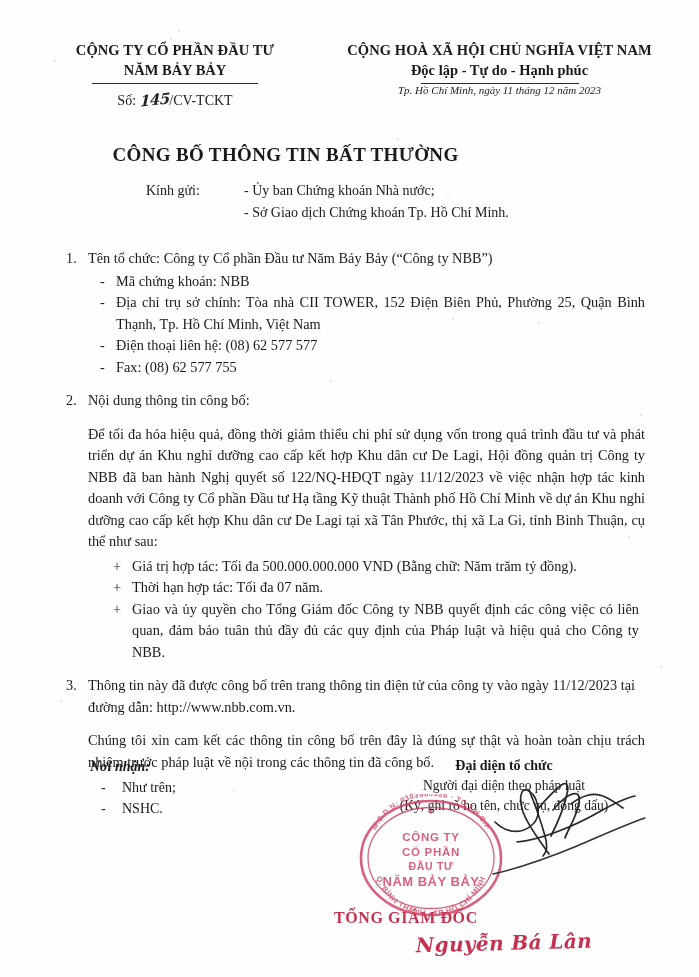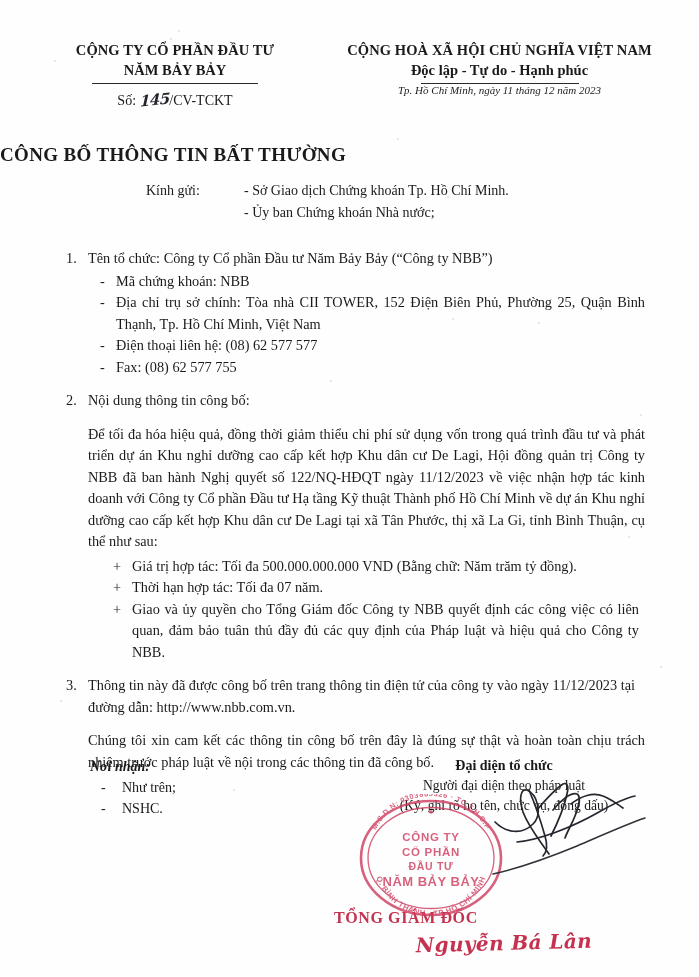--- a/index.html
+++ b/index.html
@@ -89,21 +89,21 @@
     font-style: italic;
     white-space: nowrap;
   }
 
   
   .title {
     position: absolute;
     top: 144px;
     left: 0;
     width: 571px;
-    text-align: left;
+    text-align: center;
     font-size: 19px;
     font-weight: bold;
     letter-spacing: .35px;
   }
 
   
   .kinhgui {
     position: absolute;
     top: 180px;
     left: 146px;
@@ -298,22 +298,22 @@
       <div class="rule rule-right"></div>
       <div class="place-date">Tp. Hồ Chí Minh, ngày 11 tháng 12 năm 2023</div>
     </div>
   </div>
 
   <div class="title">CÔNG BỐ THÔNG TIN BẤT THƯỜNG</div>
 
   <div class="kinhgui">
     <div class="kinhgui-label">Kính gửi:</div>
     <div class="kinhgui-list">
+      <div>- Ủy ban Chứng khoán Nhà nước;</div>
       <div>- Sở Giao dịch Chứng khoán Tp. Hồ Chí Minh.</div>
-      <div>- Ủy ban Chứng khoán Nhà nước;</div>
     </div>
   </div>
 
   <div class="body-wrap">
 
     <div class="num-item">
       <span class="num-marker">1.</span>
       <span class="num-text">Tên tổ chức: Công ty Cổ phần Đầu tư Năm Bảy Bảy (“Công ty NBB”)</span>
     </div>
     <div class="dash-list">

